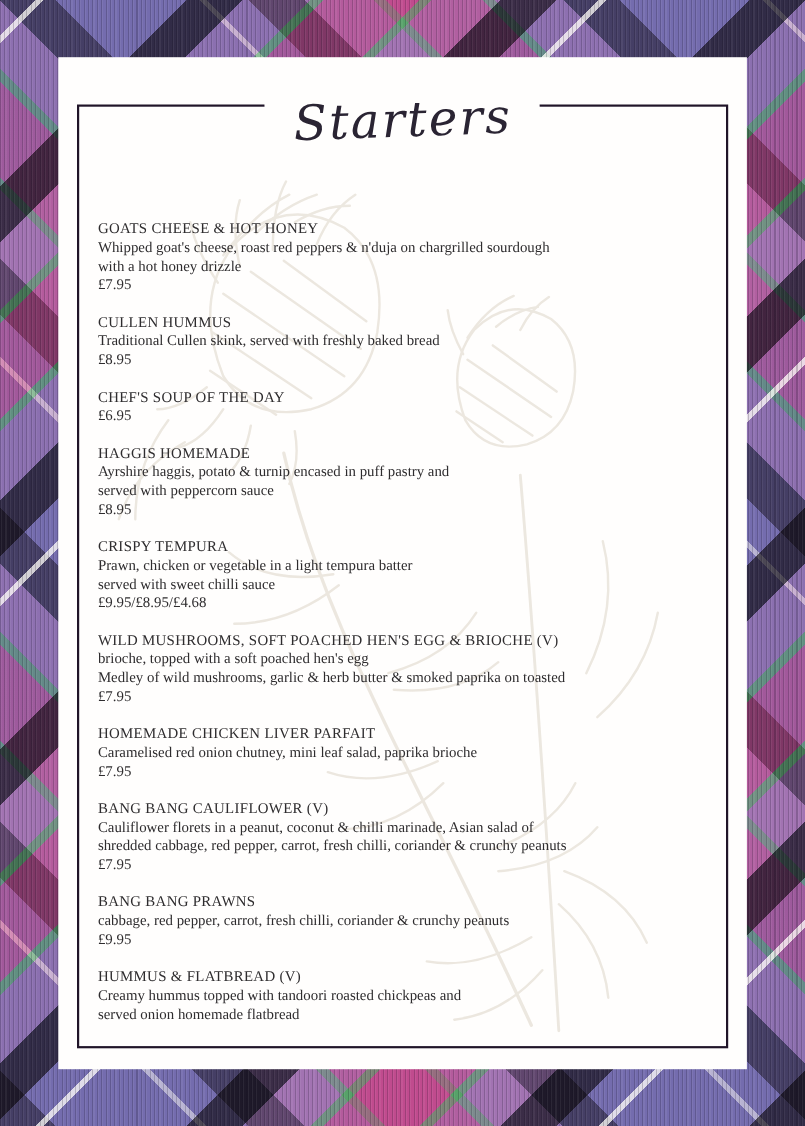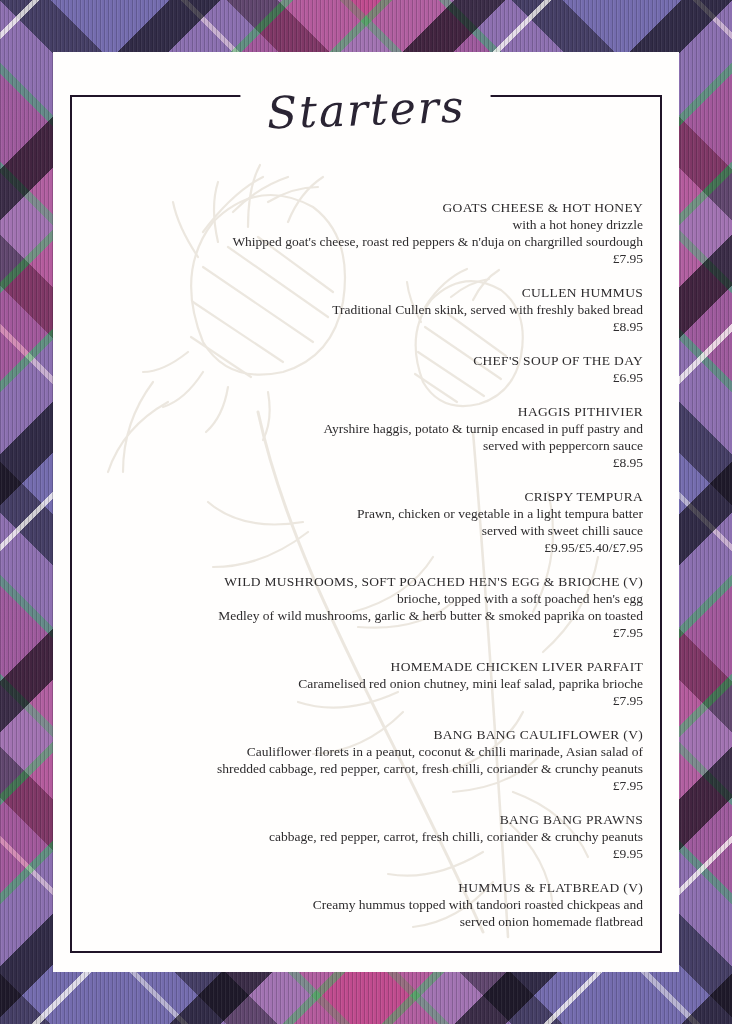--- a/index.html
+++ b/index.html
@@ -60,21 +60,21 @@
     font-family:"DejaVu Serif","Liberation Serif",serif;
     font-style:italic;font-weight:400;
     font-size:44px;line-height:1;color:#2a2433;
     transform:translateY(12px) rotate(-2deg);
     letter-spacing:2px;
   }
   
   .menu-list{
     position:absolute;left:36px;right:36px;top:147px;
     display:flex;flex-direction:column;gap:17px;
-    text-align:right;z-index:2;
+    text-align:left;z-index:2;
   }
   .menu-item{color:#2e2c2e;font-size:13.5px;line-height:17px;}
   .item-name{letter-spacing:0.3px;}
   .item-desc .line{display:block;}
 </style>
 </head>
 <body>
 
 <div class="tartan"></div>
 
@@ -109,55 +109,55 @@
   <div class="frame"></div>
 
   <div class="title-wrap">
     <h1 class="title">Starters</h1>
   </div>
 
   <div class="menu-list" id="menu-items">
   <div class="menu-item">
     <div class="item-name">GOATS CHEESE &amp; HOT HONEY</div>
     <div class="item-desc">
+          <span class="line">Whipped goat's cheese, roast red peppers &amp; n'duja on chargrilled sourdough</span>
           <span class="line">with a hot honey drizzle</span>
-          <span class="line">Whipped goat's cheese, roast red peppers &amp; n'duja on chargrilled sourdough</span>
         </div>
     <div class="item-price">£7.95</div>
   </div>
 
   <div class="menu-item">
     <div class="item-name">CULLEN HUMMUS</div>
     <div class="item-desc">
           <span class="line">Traditional Cullen skink, served with freshly baked bread</span>
         </div>
     <div class="item-price">£8.95</div>
   </div>
 
   <div class="menu-item">
     <div class="item-name">CHEF'S SOUP OF THE DAY</div>
     <div class="item-price">£6.95</div>
   </div>
 
   <div class="menu-item">
-    <div class="item-name">HAGGIS PITHIVIER</div>
+    <div class="item-name">HAGGIS HOMEMADE</div>
     <div class="item-desc">
           <span class="line">Ayrshire haggis, potato &amp; turnip encased in puff pastry and</span>
           <span class="line">served with peppercorn sauce</span>
         </div>
     <div class="item-price">£8.95</div>
   </div>
 
   <div class="menu-item">
     <div class="item-name">CRISPY TEMPURA</div>
     <div class="item-desc">
           <span class="line">Prawn, chicken or vegetable in a light tempura batter</span>
           <span class="line">served with sweet chilli sauce</span>
         </div>
-    <div class="item-price">£9.95/£5.40/£7.95</div>
+    <div class="item-price">£9.95/£8.95/£4.68</div>
   </div>
 
   <div class="menu-item">
     <div class="item-name">WILD MUSHROOMS, SOFT POACHED HEN'S EGG &amp; BRIOCHE (V)</div>
     <div class="item-desc">
           <span class="line">brioche, topped with a soft poached hen's egg</span>
           <span class="line">Medley of wild mushrooms, garlic &amp; herb butter &amp; smoked paprika on toasted</span>
         </div>
     <div class="item-price">£7.95</div>
   </div>

